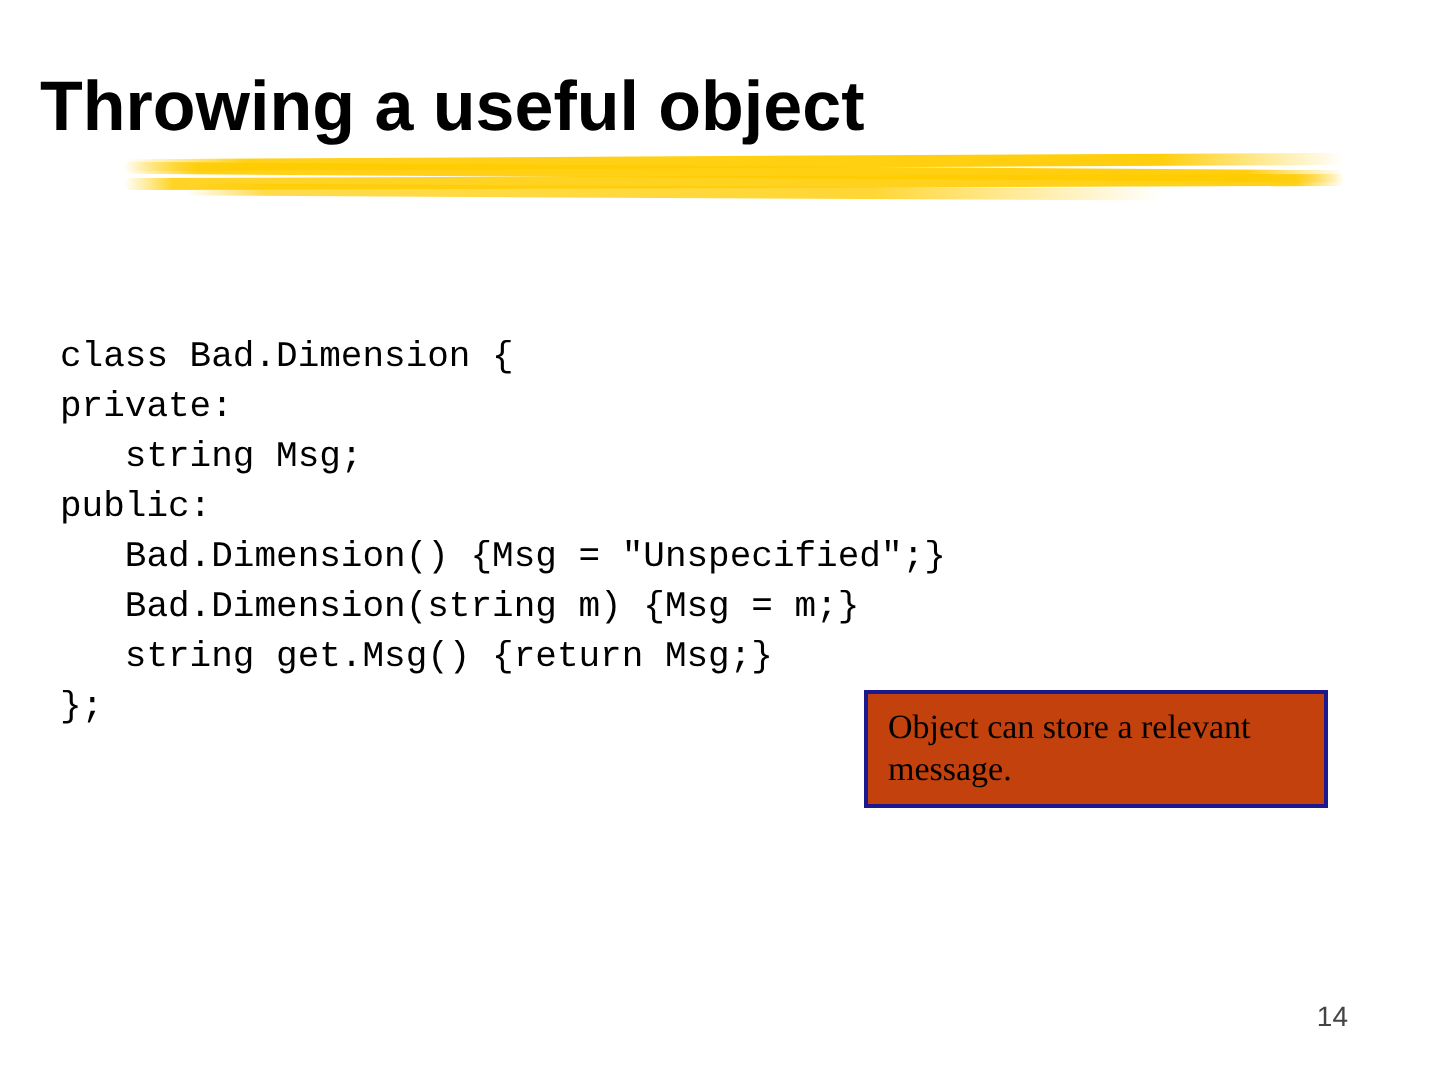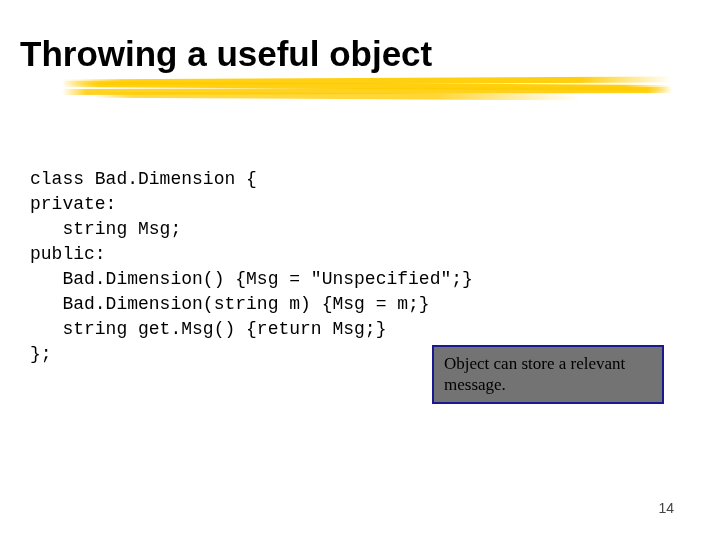--- a/index.html
+++ b/index.html
@@ -53,21 +53,21 @@
       white-space: pre;
       margin-top: 31px;
     }
     .callout-box {
       position: absolute;
       top: 345px;
       left: 432px;
       width: 232px;
       border: 2px solid #1a1a8e;
       padding: 6px 10px 6px 10px;
-      background: #737373;
+      background: #c2410c;
     }
     .callout-box span {
       font-family: "Times New Roman", serif;
       font-size: 17px;
       color: #000;
       line-height: 1.25;
     }
     .page-number {
       position: absolute;
       bottom: 24px;

